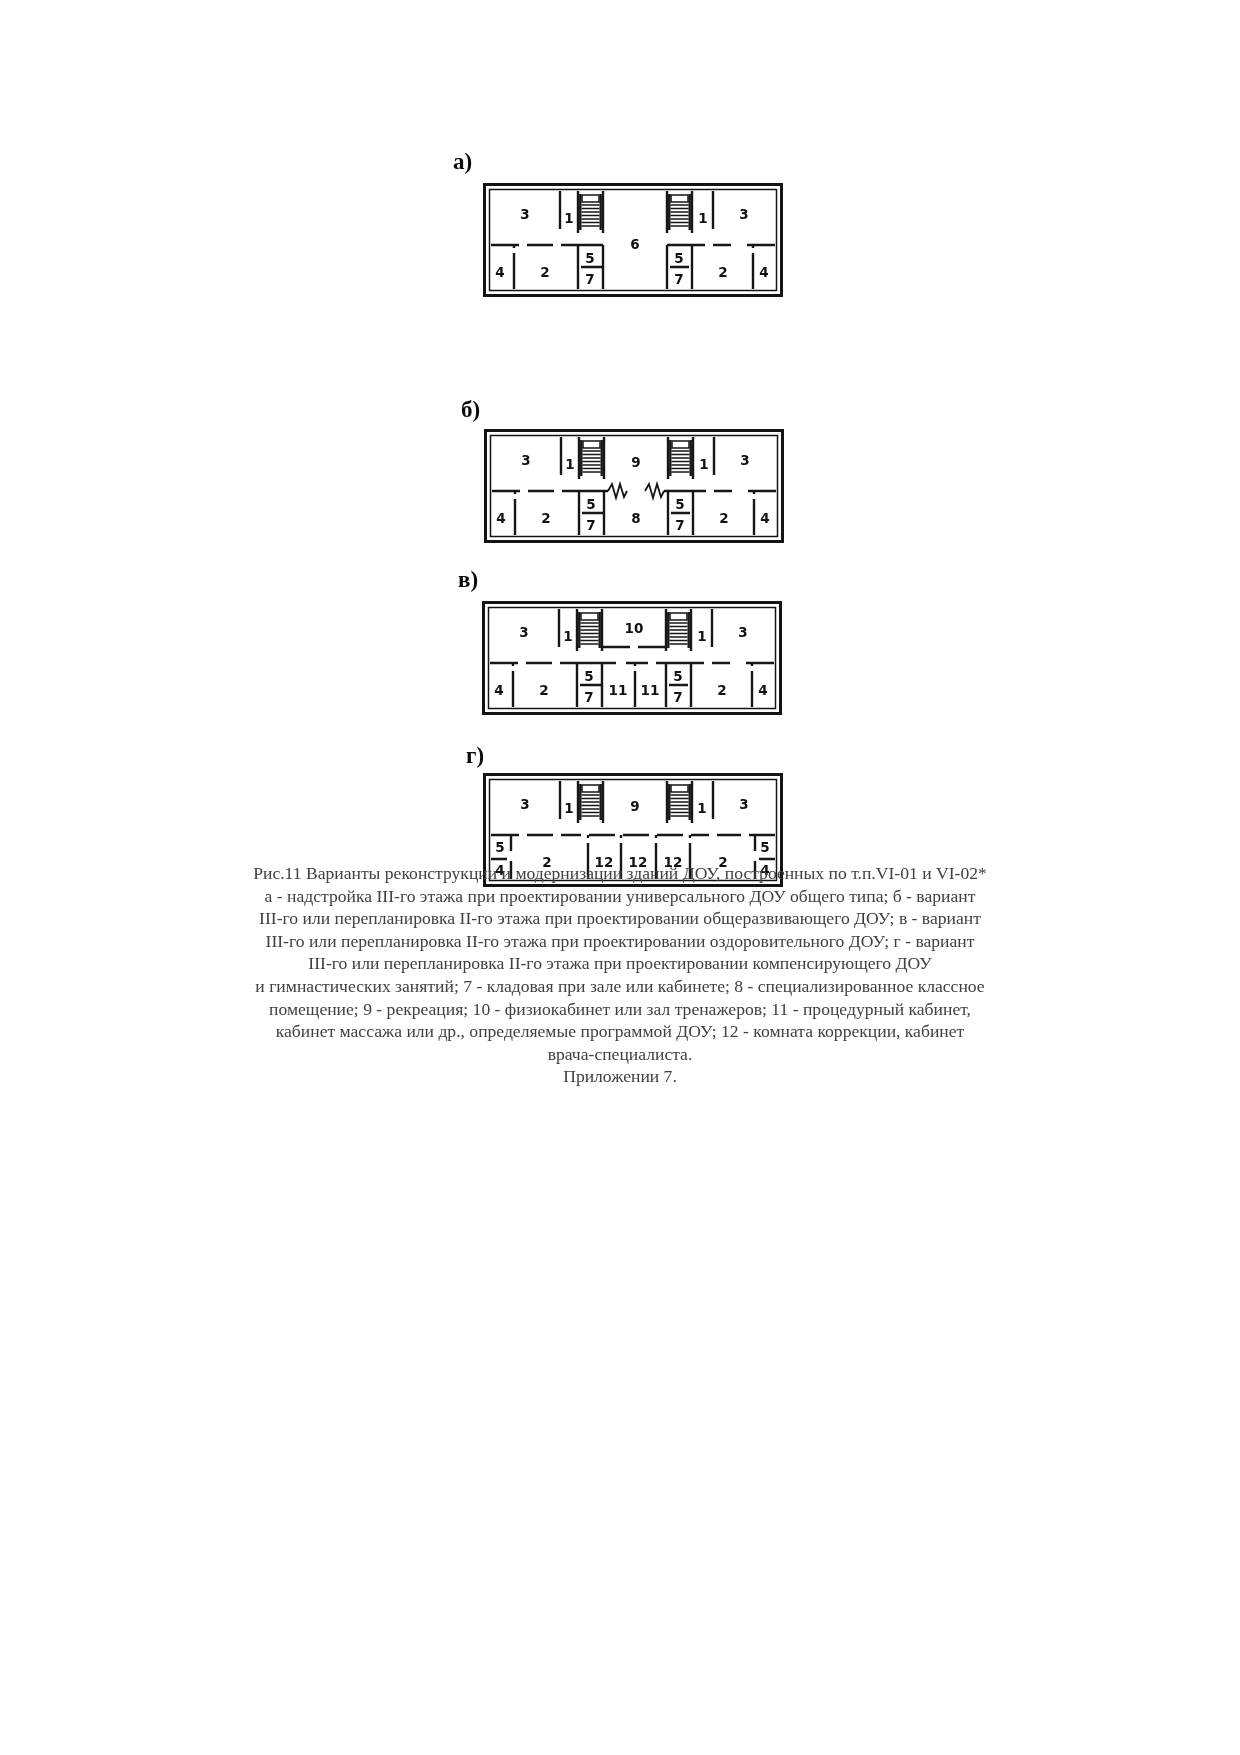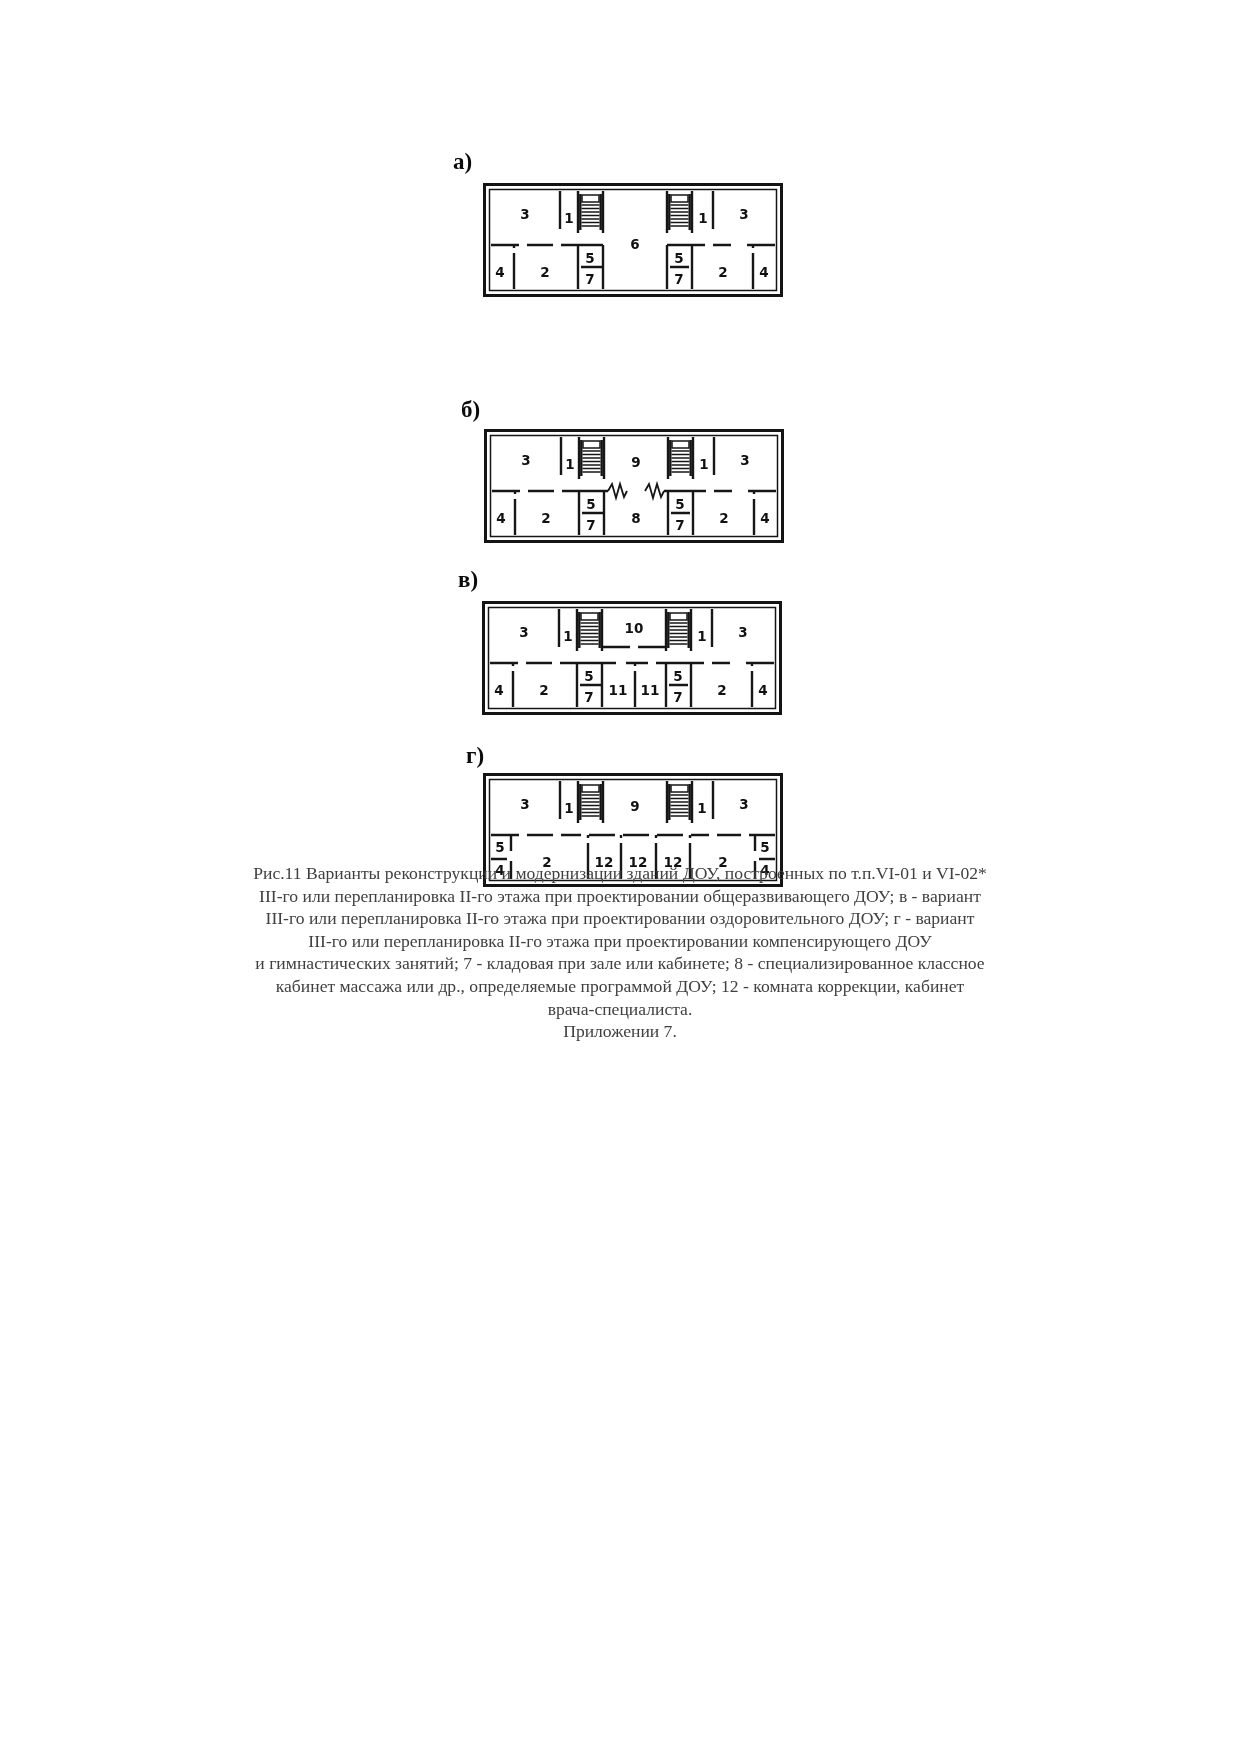--- a/index.html
+++ b/index.html
@@ -225,20 +225,22 @@
     <text class="num" x="155" y="94">12</text>
     <text class="num" x="190" y="94">12</text>
     <text class="num" x="240" y="94">2</text>
     <text class="num" x="282" y="79">5</text>
     <text class="num" x="282" y="102">4</text>
   </svg>
 </div>
 
 <div class="caption">
   <div>Рис.11 Варианты реконструкции и модернизации зданий ДОУ, построенных по т.п.VI-01 и VI-02*</div>
+  <div>а - надстройка III-го этажа при проектировании универсального ДОУ общего типа; б - вариант</div>
   <div>III-го или перепланировка II-го этажа при проектировании общеразвивающего ДОУ; в - вариант</div>
   <div>III-го или перепланировка II-го этажа при проектировании оздоровительного ДОУ; г - вариант</div>
   <div>III-го или перепланировка II-го этажа при проектировании компенсирующего ДОУ</div>
   <div>и гимнастических занятий; 7 - кладовая при зале или кабинете; 8 - специализированное классное</div>
+  <div>помещение; 9 - рекреация; 10 - физиокабинет или зал тренажеров; 11 - процедурный кабинет,</div>
   <div>кабинет массажа или др., определяемые программой ДОУ; 12 - комната коррекции, кабинет</div>
   <div>врача-специалиста.</div>
   <div>Приложении 7.</div>
 </div>
 
 </body></html>

